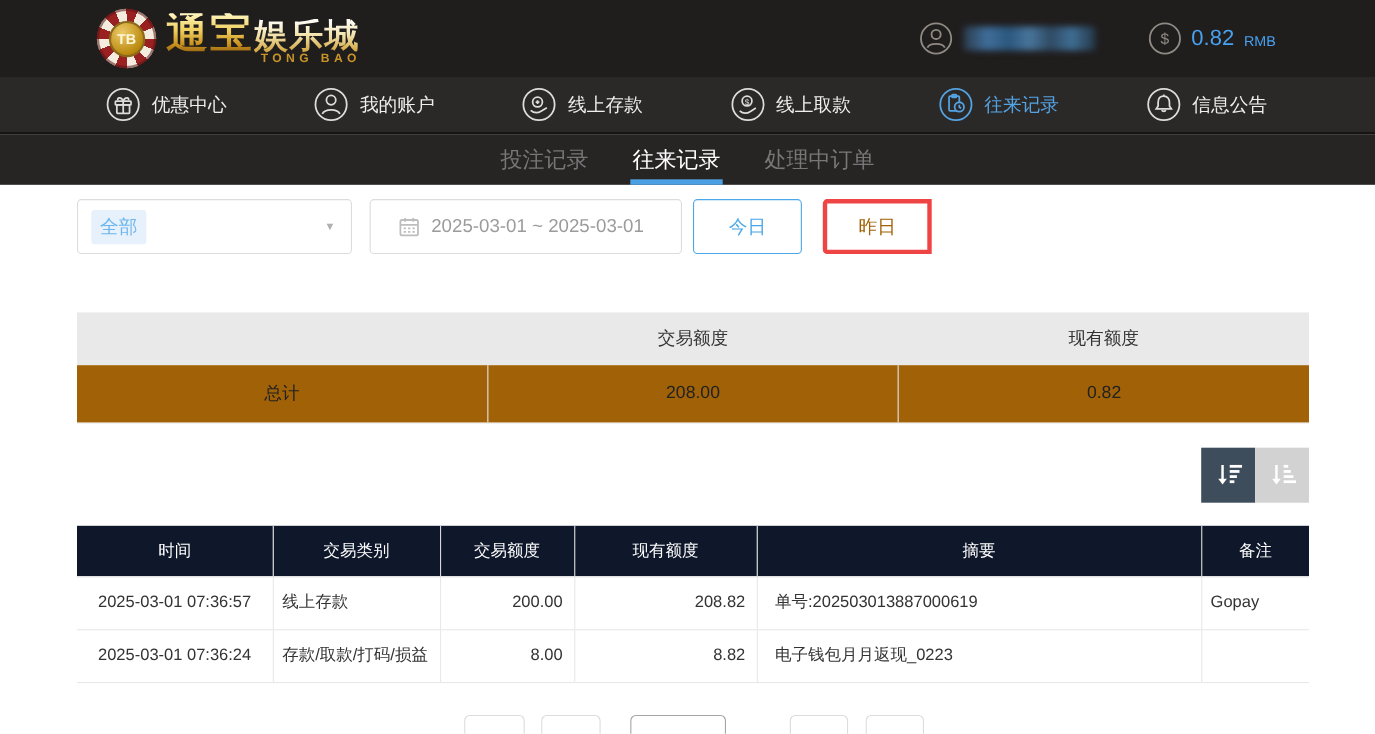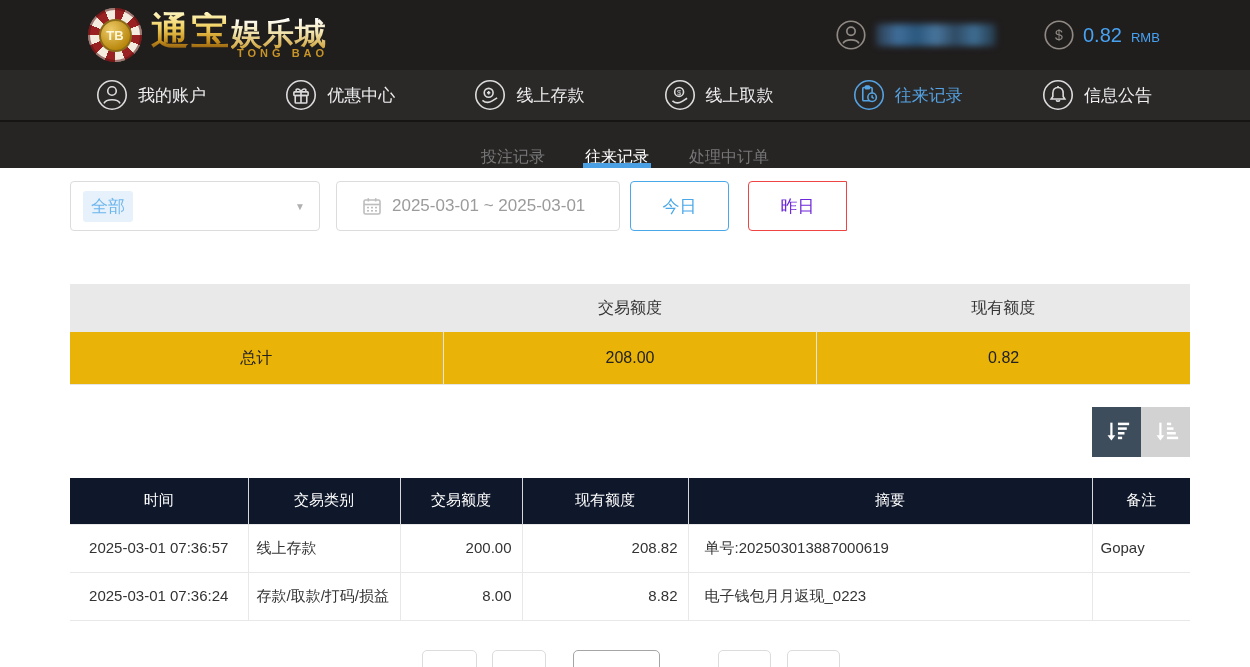--- a/index.html
+++ b/index.html
@@ -40,53 +40,53 @@
   
   .mainnav { height:52px; background:#2b2828; display:flex; align-items:center;
              justify-content:space-between; padding:0 98px 0 96px; border-bottom:2px solid #171414; }
   .nav-item { display:flex; align-items:center; gap:10px; color:#efefef; font-size:17px; cursor:pointer; }
   .nav-icon { width:32px; height:32px; color:#dcdcdc; }
   .nav-item.active { color:#54a3e2; }
   .nav-item.active .nav-icon { color:#54a3e2; }
 
   
   .subnav { height:46px; background:#272424; display:flex; justify-content:center; gap:38px; }
-  .subtab { color:#777; font-size:16px; display:flex; align-items:flex-end; position:relative;
+  .subtab { color:#777; font-size:20px; display:flex; align-items:center; position:relative;
             padding:0 1px; cursor:pointer; }
   .subtab.active { color:#fff; }
   .subtab.active::after { content:""; position:absolute; left:-1px; right:-1px; bottom:0;
             height:5px; background:#4aa0e2; }
 
   
   .content { padding-left:70px; }
 
   .filter-row { margin-top:13px; display:flex; align-items:center; }
   .select-box { width:250px; height:50px; border:1px solid #dcdcdc; border-radius:4px;
                 display:flex; align-items:center; padding:0 12px; position:relative; background:#fff; cursor:pointer; }
   .select-chip { background:#e7f1fb; color:#6db6ec; font-size:17px; padding:4px 8px; border-radius:3px; }
   .caret { position:absolute; right:14px; color:#b0b0b0; font-size:10px; }
   .date-box { width:284px; height:50px; border:1px solid #dcdcdc; border-radius:4px; margin-left:16px;
               display:flex; align-items:center; gap:10px; padding:0 25px; color:#9b9b9b; font-size:17px;
               background:#fff; cursor:pointer; }
   .calendar-icon { width:20px; height:20px; color:#bdbdbd; flex:0 0 auto; }
   .quick-group { display:flex; margin-left:10px;gap:16px; }
-  .qbtn { width:99px; height:50px; border:1px solid #ef4444; background:#fff; color:#6d28d9;
+  .qbtn { width:99px; height:50px; border:4px solid #ef4444; background:#fff; color:#a16207;
           font-size:17px; display:flex; align-items:center; justify-content:center; cursor:pointer; }
   .qbtn.active { border:1px solid #4aa8e8; color:#4aa8e8; border-radius:4px; margin-right:3px; }
   .qbtn.mid { border-radius:4px 0 0 4px; }
   .qbtn.last { border-left:none; border-radius:0 4px 4px 0; }
   .search-btn { width:100px; height:50px; background:#54bbf3; color:#fff; font-size:17px;
                 border:none; border-radius:4px; margin-left:11px; cursor:pointer; }
 
   
   .summary { margin-top:53px; width:1120px; border-bottom:1px solid #e5e5e5; }
   .summary-header { display:flex; height:48px; background:#e9e9e9; }
   .summary-header .cell { flex:1; display:flex; align-items:center; justify-content:center;
                           font-size:16px; color:#333; }
-  .summary-body { display:flex; height:52px; background:#eab308;justify-content:center; }
+  .summary-body { display:flex; height:52px; background:#a16207;justify-content:center; }
   .summary-body .cell { flex:1; display:flex; align-items:center; justify-content:center;
                         font-size:16px; color:#222; }
   .summary-body .cell + .cell { border-left:1px solid #e5e5e5; }
 
   
   .sort-row { width:1120px; margin-top:22px; display:flex; justify-content:flex-end; }
   .sort-btn { width:49px; height:50px; display:flex; align-items:center; justify-content:center; cursor:pointer; }
   .sort-btn.desc { background:#3e4d5c; }
   .sort-btn.asc { background:#d2d2d2; }
   .sort-btn svg { width:28px; height:28px; }
@@ -156,38 +156,38 @@
     <span class="balance-currency">RMB</span>
   </div>
 </div>
 
 <div class="mainnav">
 
   <div class="nav-item">
     <span class="nav-icon">
       <svg viewBox="0 0 36 36" fill="none" stroke="currentColor" stroke-width="1.8">
         <circle cx="18" cy="18" r="16"></circle>
-          <circle cx="18" cy="13.5" r="4.8"></circle>
-        <path d="M9 27.5c2.5-5.5 15.5-5.5 18 0"></path>
-      </svg>
-    </span>
-    <span>我的账户</span>
-  </div>
-
-  <div class="nav-item">
-    <span class="nav-icon">
-      <svg viewBox="0 0 36 36" fill="none" stroke="currentColor" stroke-width="1.8">
-        <circle cx="18" cy="18" r="16"></circle>
         <rect x="10" y="14.5" width="16" height="4" rx="0.8"></rect>
         <rect x="11.5" y="18.5" width="13" height="8.5" rx="0.8"></rect>
         <line x1="18" y1="14.5" x2="18" y2="27"></line>
         <path d="M18 14.5c-1.5-4.5-7-4-5.2-.8M18 14.5c1.5-4.5 7-4 5.2-.8"></path>
       </svg>
     </span>
     <span>优惠中心</span>
+  </div>
+
+  <div class="nav-item">
+    <span class="nav-icon">
+      <svg viewBox="0 0 36 36" fill="none" stroke="currentColor" stroke-width="1.8">
+        <circle cx="18" cy="18" r="16"></circle>
+          <circle cx="18" cy="13.5" r="4.8"></circle>
+        <path d="M9 27.5c2.5-5.5 15.5-5.5 18 0"></path>
+      </svg>
+    </span>
+    <span>我的账户</span>
   </div>
 
   <div class="nav-item">
     <span class="nav-icon">
       <svg viewBox="0 0 36 36" fill="none" stroke="currentColor" stroke-width="1.8">
         <circle cx="18" cy="18" r="16"></circle>
         <circle cx="16.5" cy="15.5" r="5"></circle>
         <path d="M14.6 15.5h3.8M16.5 13.6v3.8"></path>
         <path d="M9.5 24c3 2.6 7.5 2.8 11 .6l5.5-3.4"></path>
       </svg>

